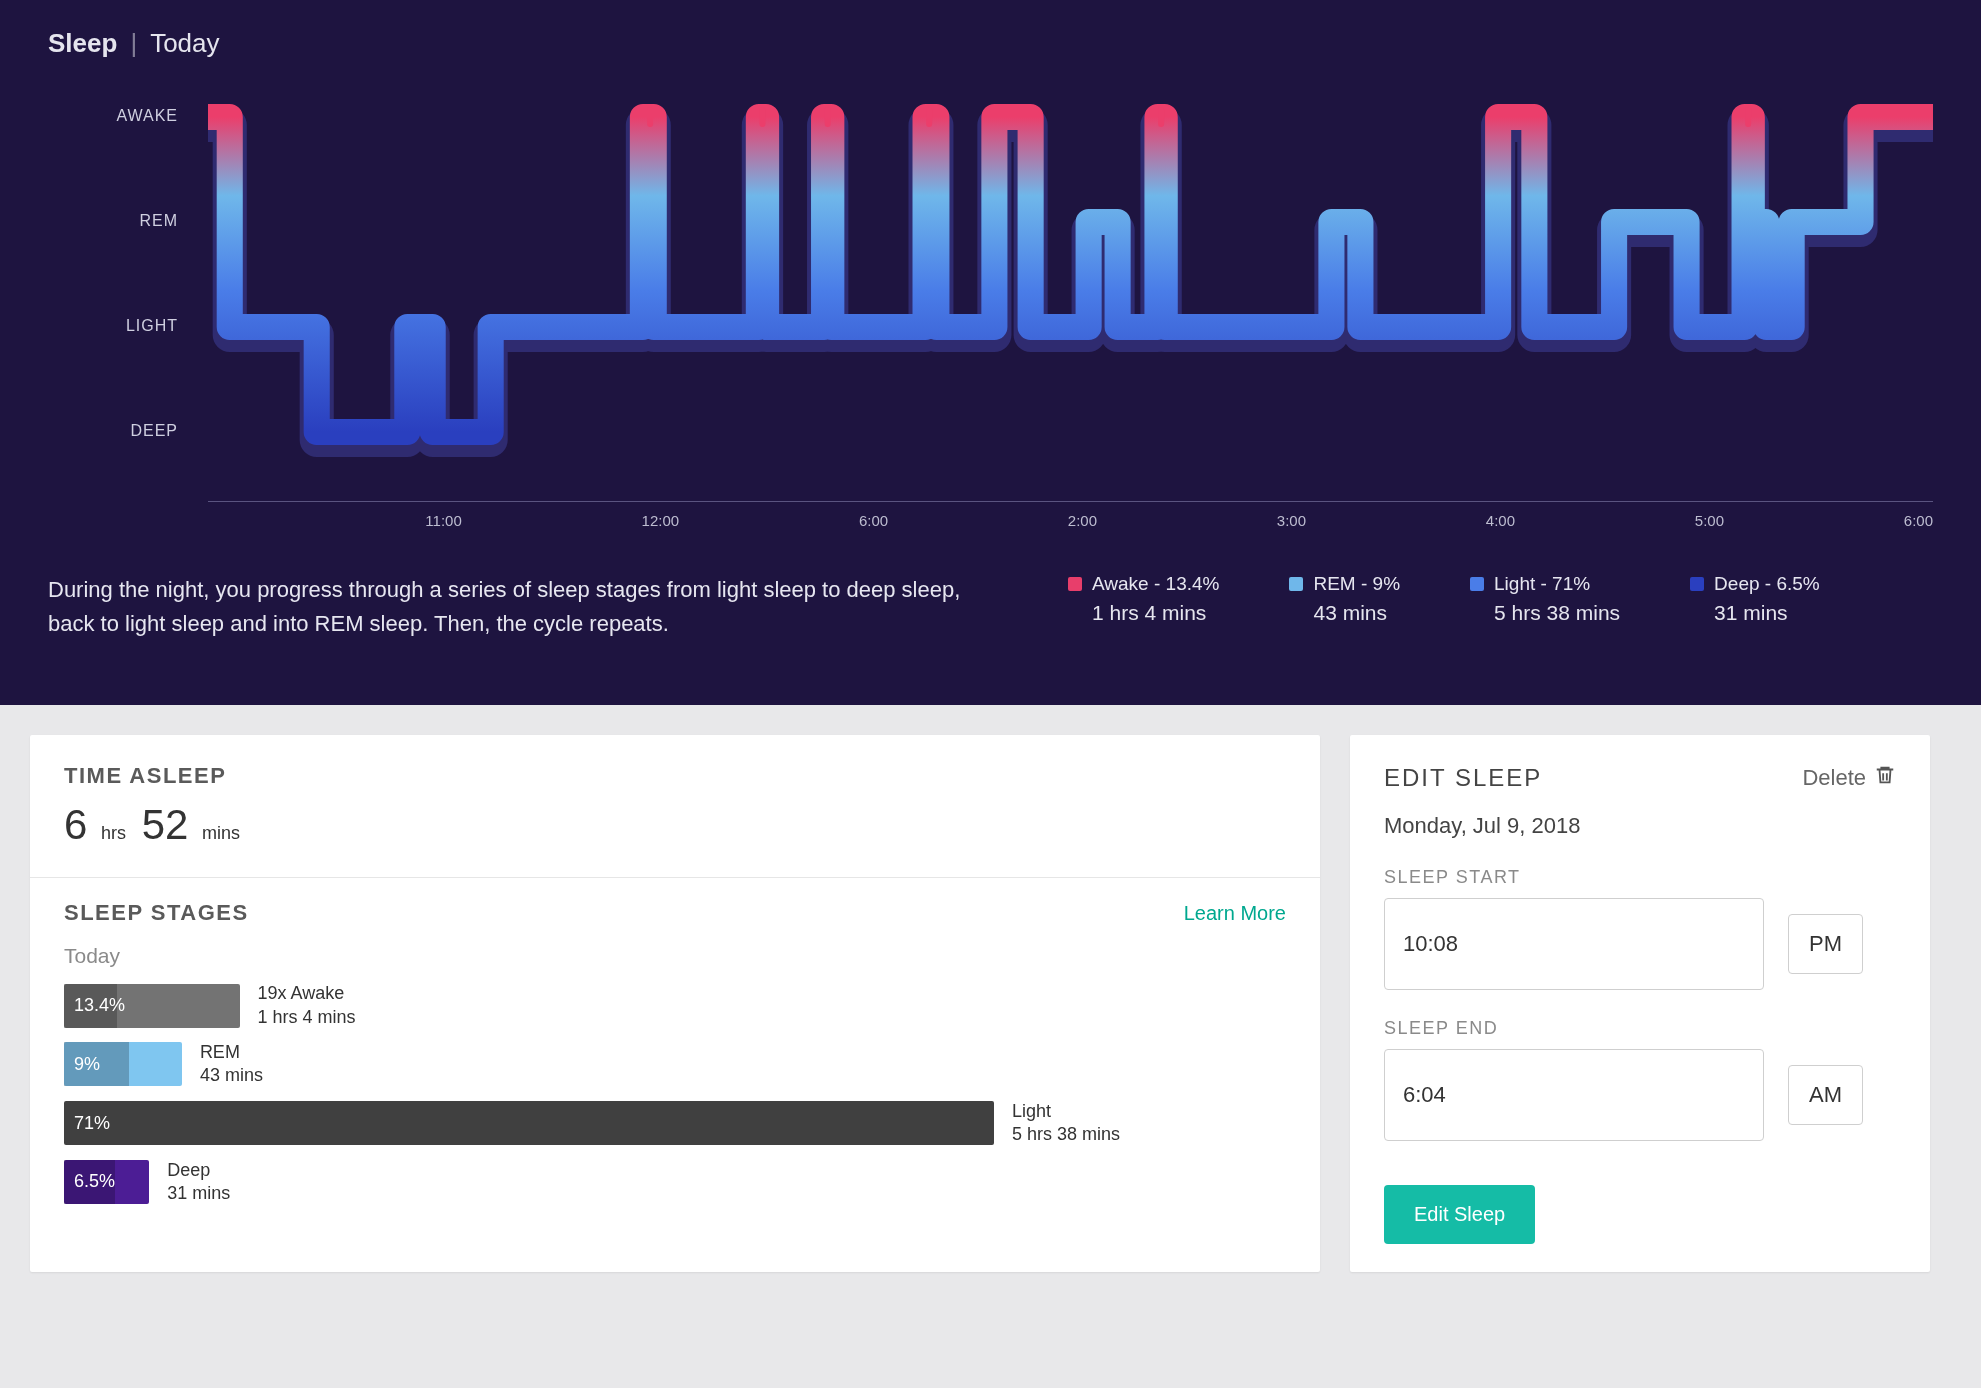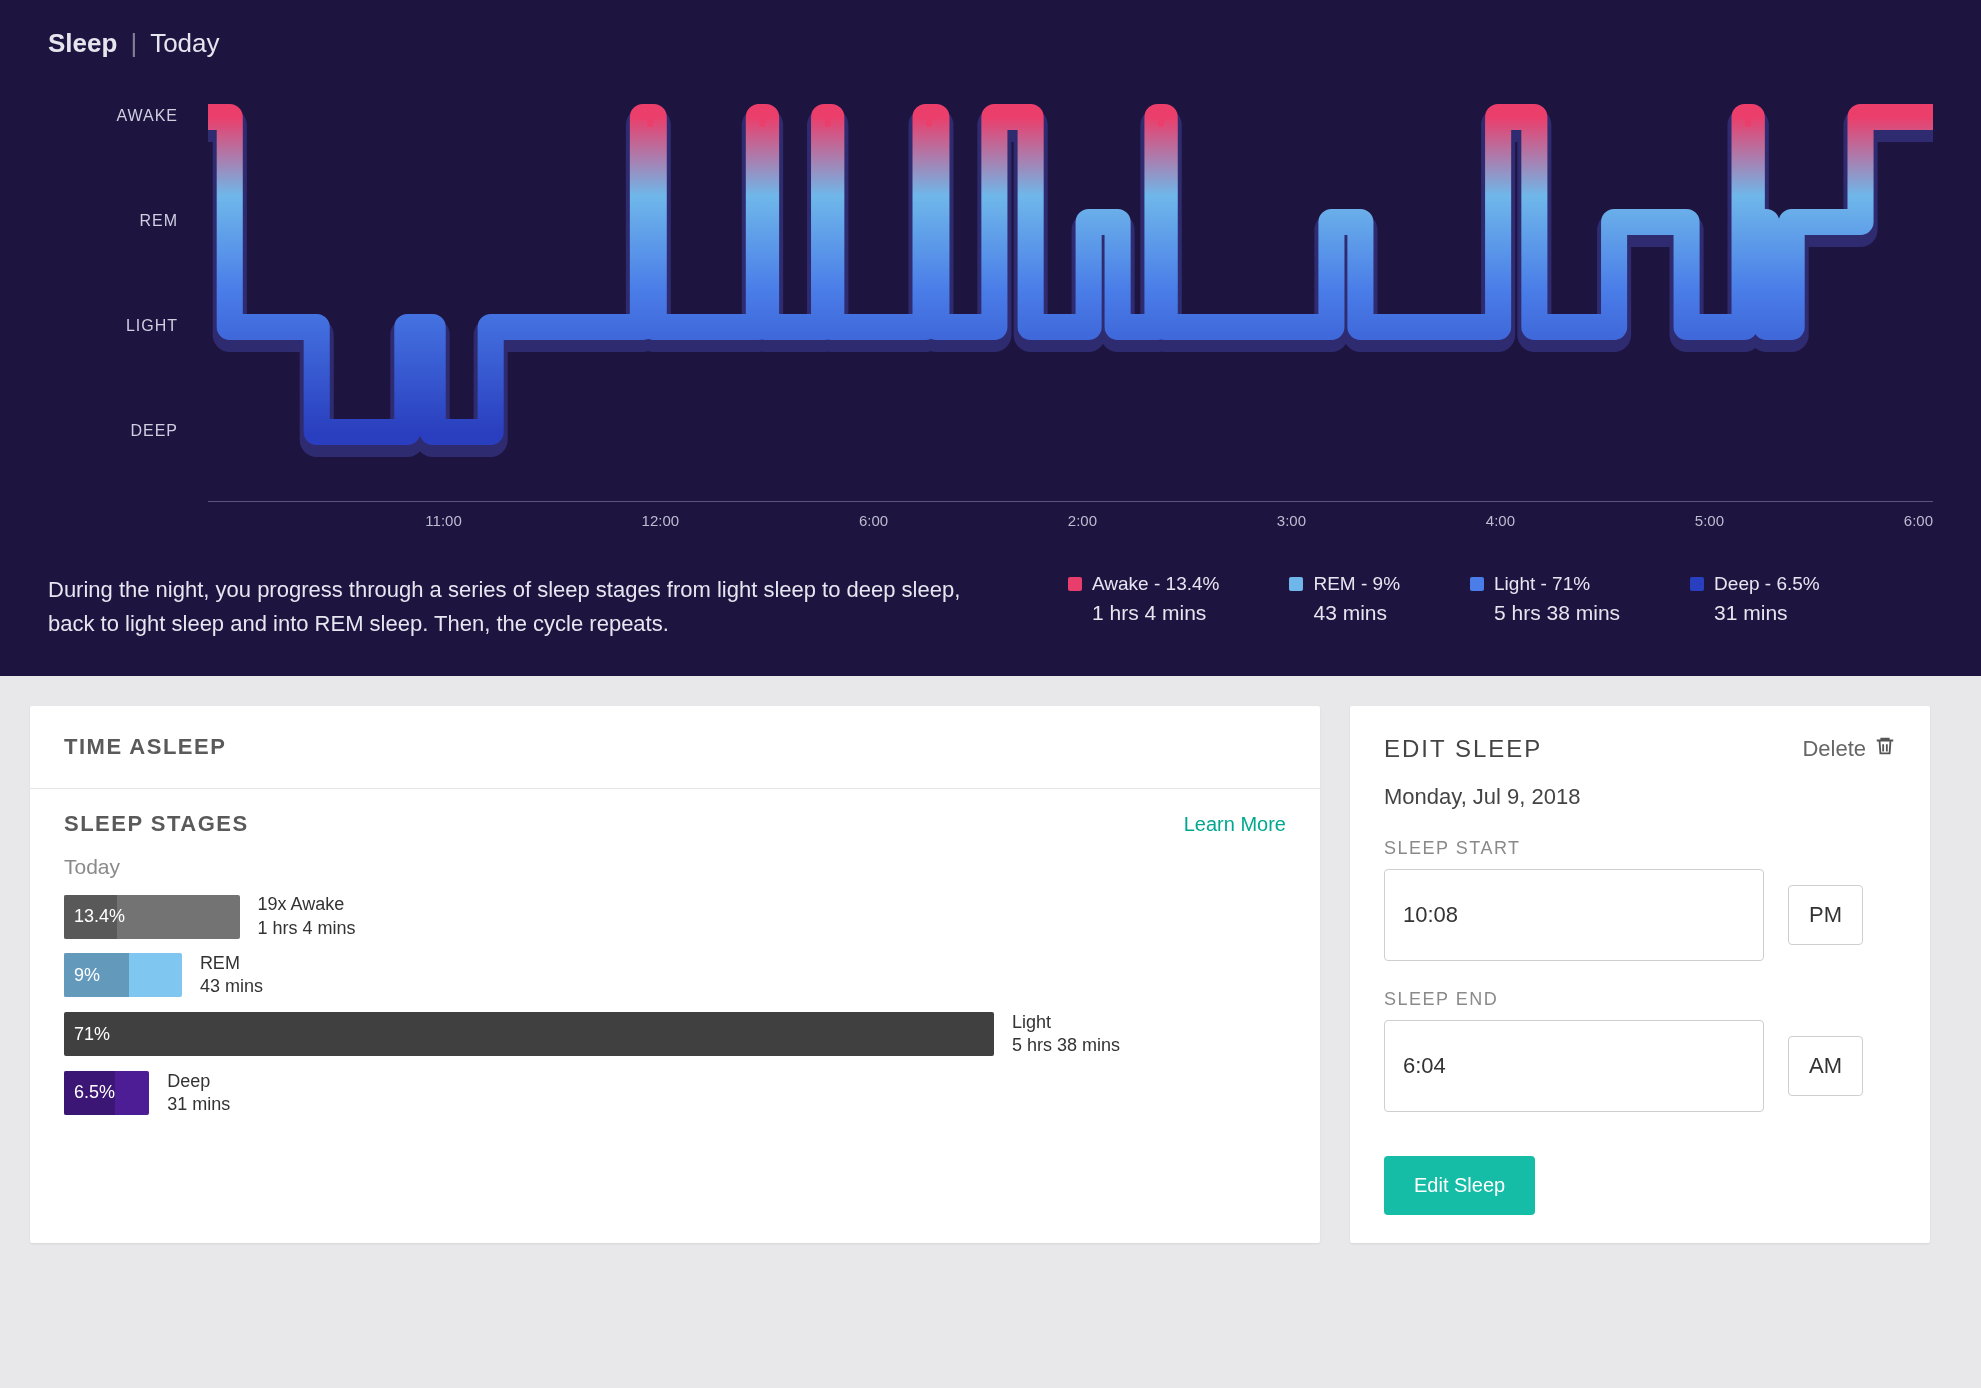--- a/index.html
+++ b/index.html
@@ -5,21 +5,21 @@
   * { box-sizing: border-box; margin: 0; padding: 0; }
   body {
     font-family: -apple-system, BlinkMacSystemFont, "Segoe UI", Arial, sans-serif;
     background: #e8e8ea;
     color: #333;
     width: 1981px;
   }
   .hero {
     background: #1e1440;
     color: #e5e5ee;
-    padding: 28px 48px 35px 48px;
+    padding: 28px 48px 64px 48px;
   }
   .hero-title { font-size: 26px; font-weight: 400; margin-bottom: 18px; }
   .hero-title .strong { font-weight: 600; }
   .hero-title .sep { opacity: 0.5; margin: 0 6px; font-weight: 300; }
   .chart-wrap { display: flex; }
   .y-labels {
     width: 160px;
     padding-top: 30px;
   }
   .y-labels div {
@@ -255,20 +255,26 @@
         </div>
       </div>
   </div>
 </div>
 
 <div class="cards">
 
   <div class="card card-main">
     <div class="time-asleep">
       <div class="section-label">TIME ASLEEP</div>
+      <div class="time-big">
+        <span>6</span>
+        <span class="unit">hrs</span>
+        <span>52</span>
+        <span class="unit">mins</span>
+      </div>
     </div>
     <div class="stages">
       <div class="stages-header">
         <div class="section-label">SLEEP STAGES</div>
         <div class="learn-more">Learn More</div>
       </div>
       <div class="stages-sub">Today</div>
       <div id="bars">
           <div class="bar-row">
     <div class="bar-outer" style="width:175.5211267605634px;background:#737373">

